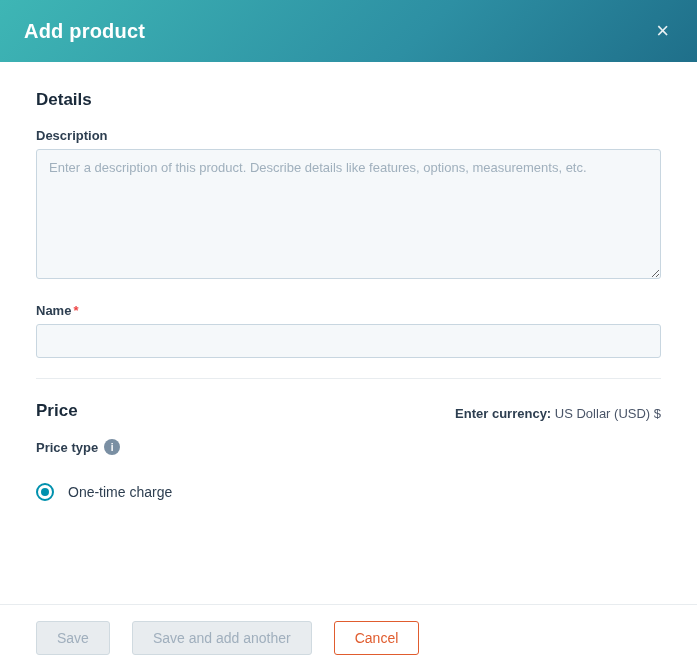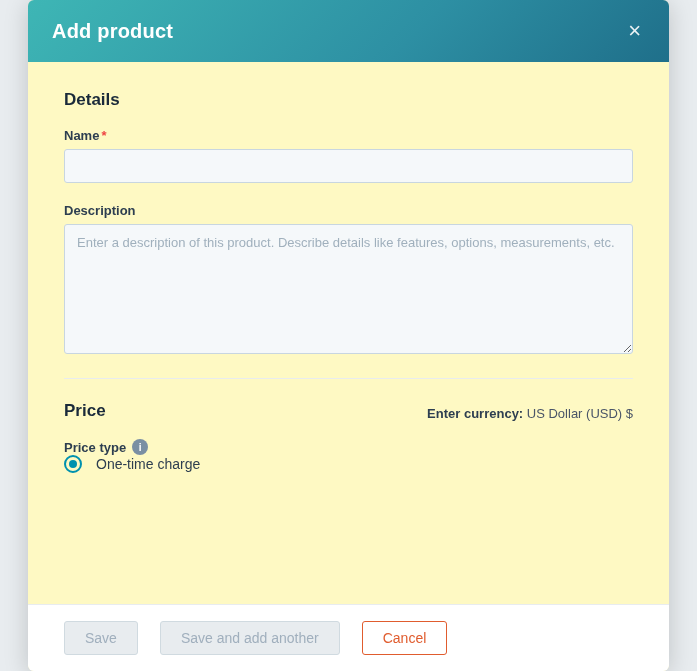--- a/index.html
+++ b/index.html
@@ -7,24 +7,24 @@
     body {
       background: #e8ecef;
       display: flex;
       justify-content: center;
       align-items: center;
       min-height: 100vh;
       font-family: "Helvetica Neue", Helvetica, Arial, sans-serif;
     }
 
     .modal-wrapper {
-      width: 641px;
+      width: 697px;
       min-height: 671px;
-      background: #fef9c3;
-      border-radius: 6px;
+      background: #ffffff;
+      border-radius: 0;
       overflow: hidden;
       box-shadow: 0 4px 24px rgba(0,0,0,0.18);
       display: flex;
       flex-direction: column;
     }
 
     
     .modal-header {
       background: linear-gradient(135deg, #3eb6b5 0%, #2d8fa3 60%, #1f6f8a 100%);
       padding: 18px 24px;
@@ -146,21 +146,21 @@
 
     .deal-currency strong {
       color: #2d3e50;
       font-weight: 600;
     }
 
     .price-type-label {
       font-size: 13px;
       font-weight: 600;
       color: #2d3e50;
-      margin-bottom: 0;
+      margin-bottom: 28px;
       display: flex;
       align-items: center;
       gap: 6px;
       text-align: center;
     }
 
     .info-icon {
       display: inline-flex;
       align-items: center;
       justify-content: center;
@@ -254,29 +254,29 @@
     <span class="modal-title">Add product</span>
     <button class="close-btn">×</button>
   </div>
 
   <div class="modal-body">
 
     <div>
       <div class="section-title">Details</div>
 
       <div class="field-group">
+        <label class="field-label">Description</label>
+        <textarea class="textarea-input" placeholder="Enter a description of this product. Describe details like features, options, measurements, etc." style=""></textarea>
+      </div>
+
+      <div class="field-group">
         <label class="field-label">
           <span>Name</span><span class="required-star">*</span>
         </label>
         <input type="text" class="text-input" placeholder="" style="">
-      </div>
-
-      <div class="field-group">
-        <label class="field-label">Description</label>
-        <textarea class="textarea-input" placeholder="Enter a description of this product. Describe details like features, options, measurements, etc." style=""></textarea>
       </div>
     </div>
 
     <div class="price-section">
       <div class="price-header">
         <span class="price-title">Price</span>
         <span class="deal-currency">
           <strong>Enter currency:</strong>
           <span>US Dollar (USD) $</span>
         </span>

